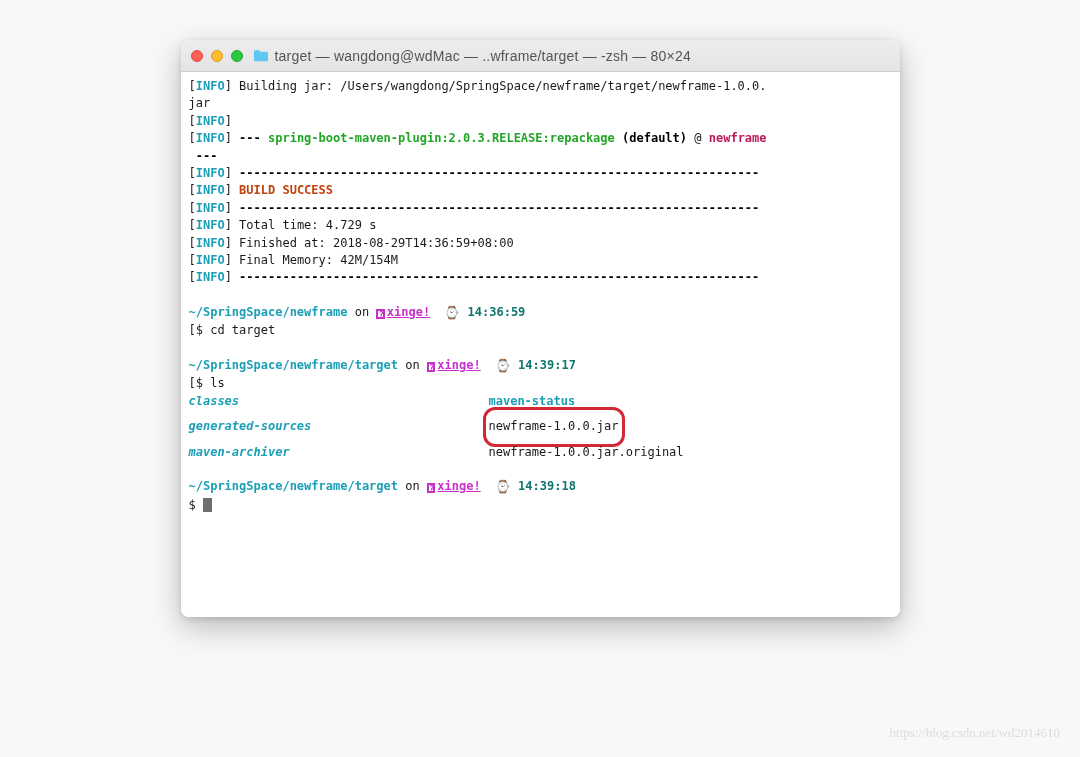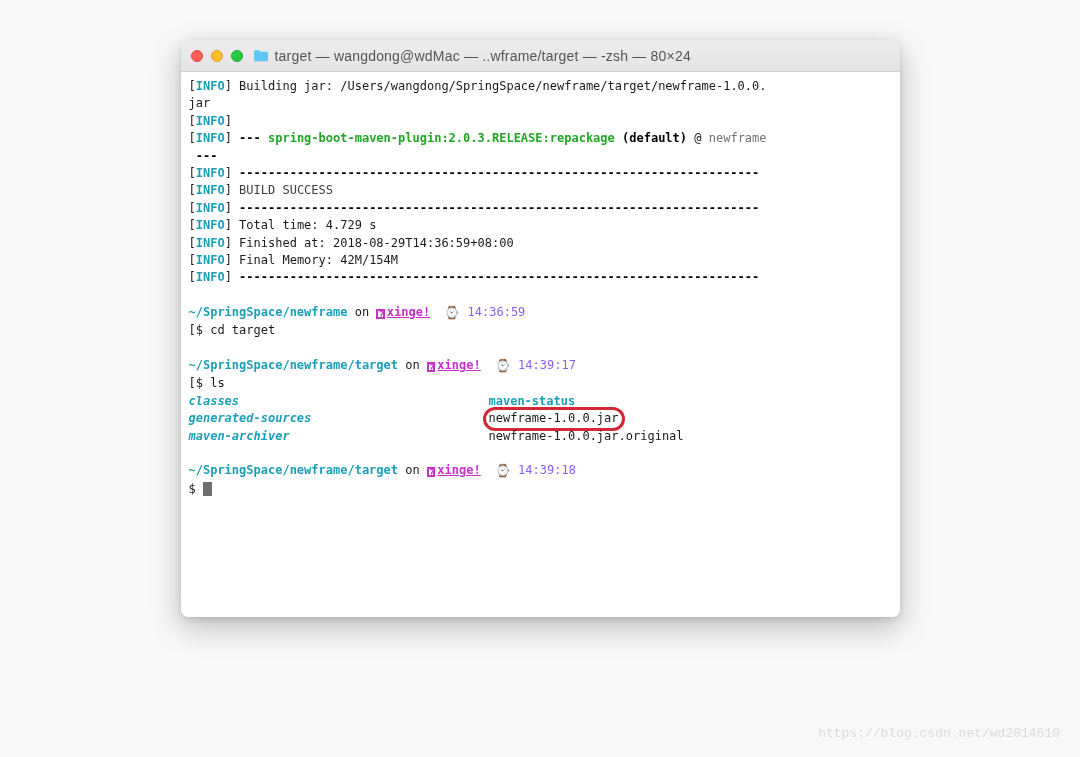--- a/index.html
+++ b/index.html
@@ -57,24 +57,24 @@
       padding: 6px 8px 12px 8px;
       font-family: "SF Mono", Menlo, Monaco, monospace;
       font-size: 12px;
       line-height: 1.45;
       white-space: pre;
       overflow: hidden;
       min-height: 545px;
     }
     .line { display: block; white-space: pre; }
     .c-green { color: #22a625; font-weight: 600; text-align: center; }
-    .c-green-b { color: #404040; font-weight: 400; }
-    .c-cyan { color: #737373; font-weight: 400; }
+    .c-green-b { color: #c2410c; font-weight: 700; }
+    .c-cyan { color: #be185d; font-weight: 700; }
     .c-cyan-b { color: #1a9fb7; font-weight: 700; }
-    .c-red { color: #8b5cf6; font-weight: 400; }
+    .c-red { color: #0f766e; font-weight: 700; }
     .c-magenta { color: #c830cc; font-weight: 600; text-decoration: underline; }
     .c-bold { font-weight: 700; }
     .c-black { color: #1a1a1a; }
     .bracket { color: #1a1a1a; }
     .qmark {
         display: inline-block;
         width: 0.9em;
         height: 1.05em;
         border: 2px solid #c830cc;
         color: #c830cc;
@@ -84,38 +84,38 @@
         line-height: 0.95em;
         vertical-align: -2px;
         margin-right: 2px;
     }
     .watch { font-size: 1.05em; vertical-align: -1px; }
     .dir-col { display: inline-block; font-style: italic; }
     .dir-col.left { min-width: 300px; }
     .highlight-box {
         border: 3px solid #d32835;
         border-radius: 12px;
-        padding: 0px 3px;
+        padding: 8px 3px;
         margin: -3px -6px;
         display: inline-block;
     }
     .cursor {
         display: inline-block;
         width: 9.5px;
         height: 1.15em;
         background: #6e6e6e;
         vertical-align: -3px;
     }
     .watermark {
         position: absolute;
         right: 20px;
         bottom: 16px;
         color: rgba(0,0,0,0.12);
         font-size: 13px;
-        font-family: Liberation Mono, monospace;
+        font-family: Liberation Serif, serif;
     }
   </style>
 </head>
 <body>
 
 <div class="window">
   <div class="titlebar">
     <div class="traffic-lights">
       <div class="light red"></div>
       <div class="light yellow"></div>

